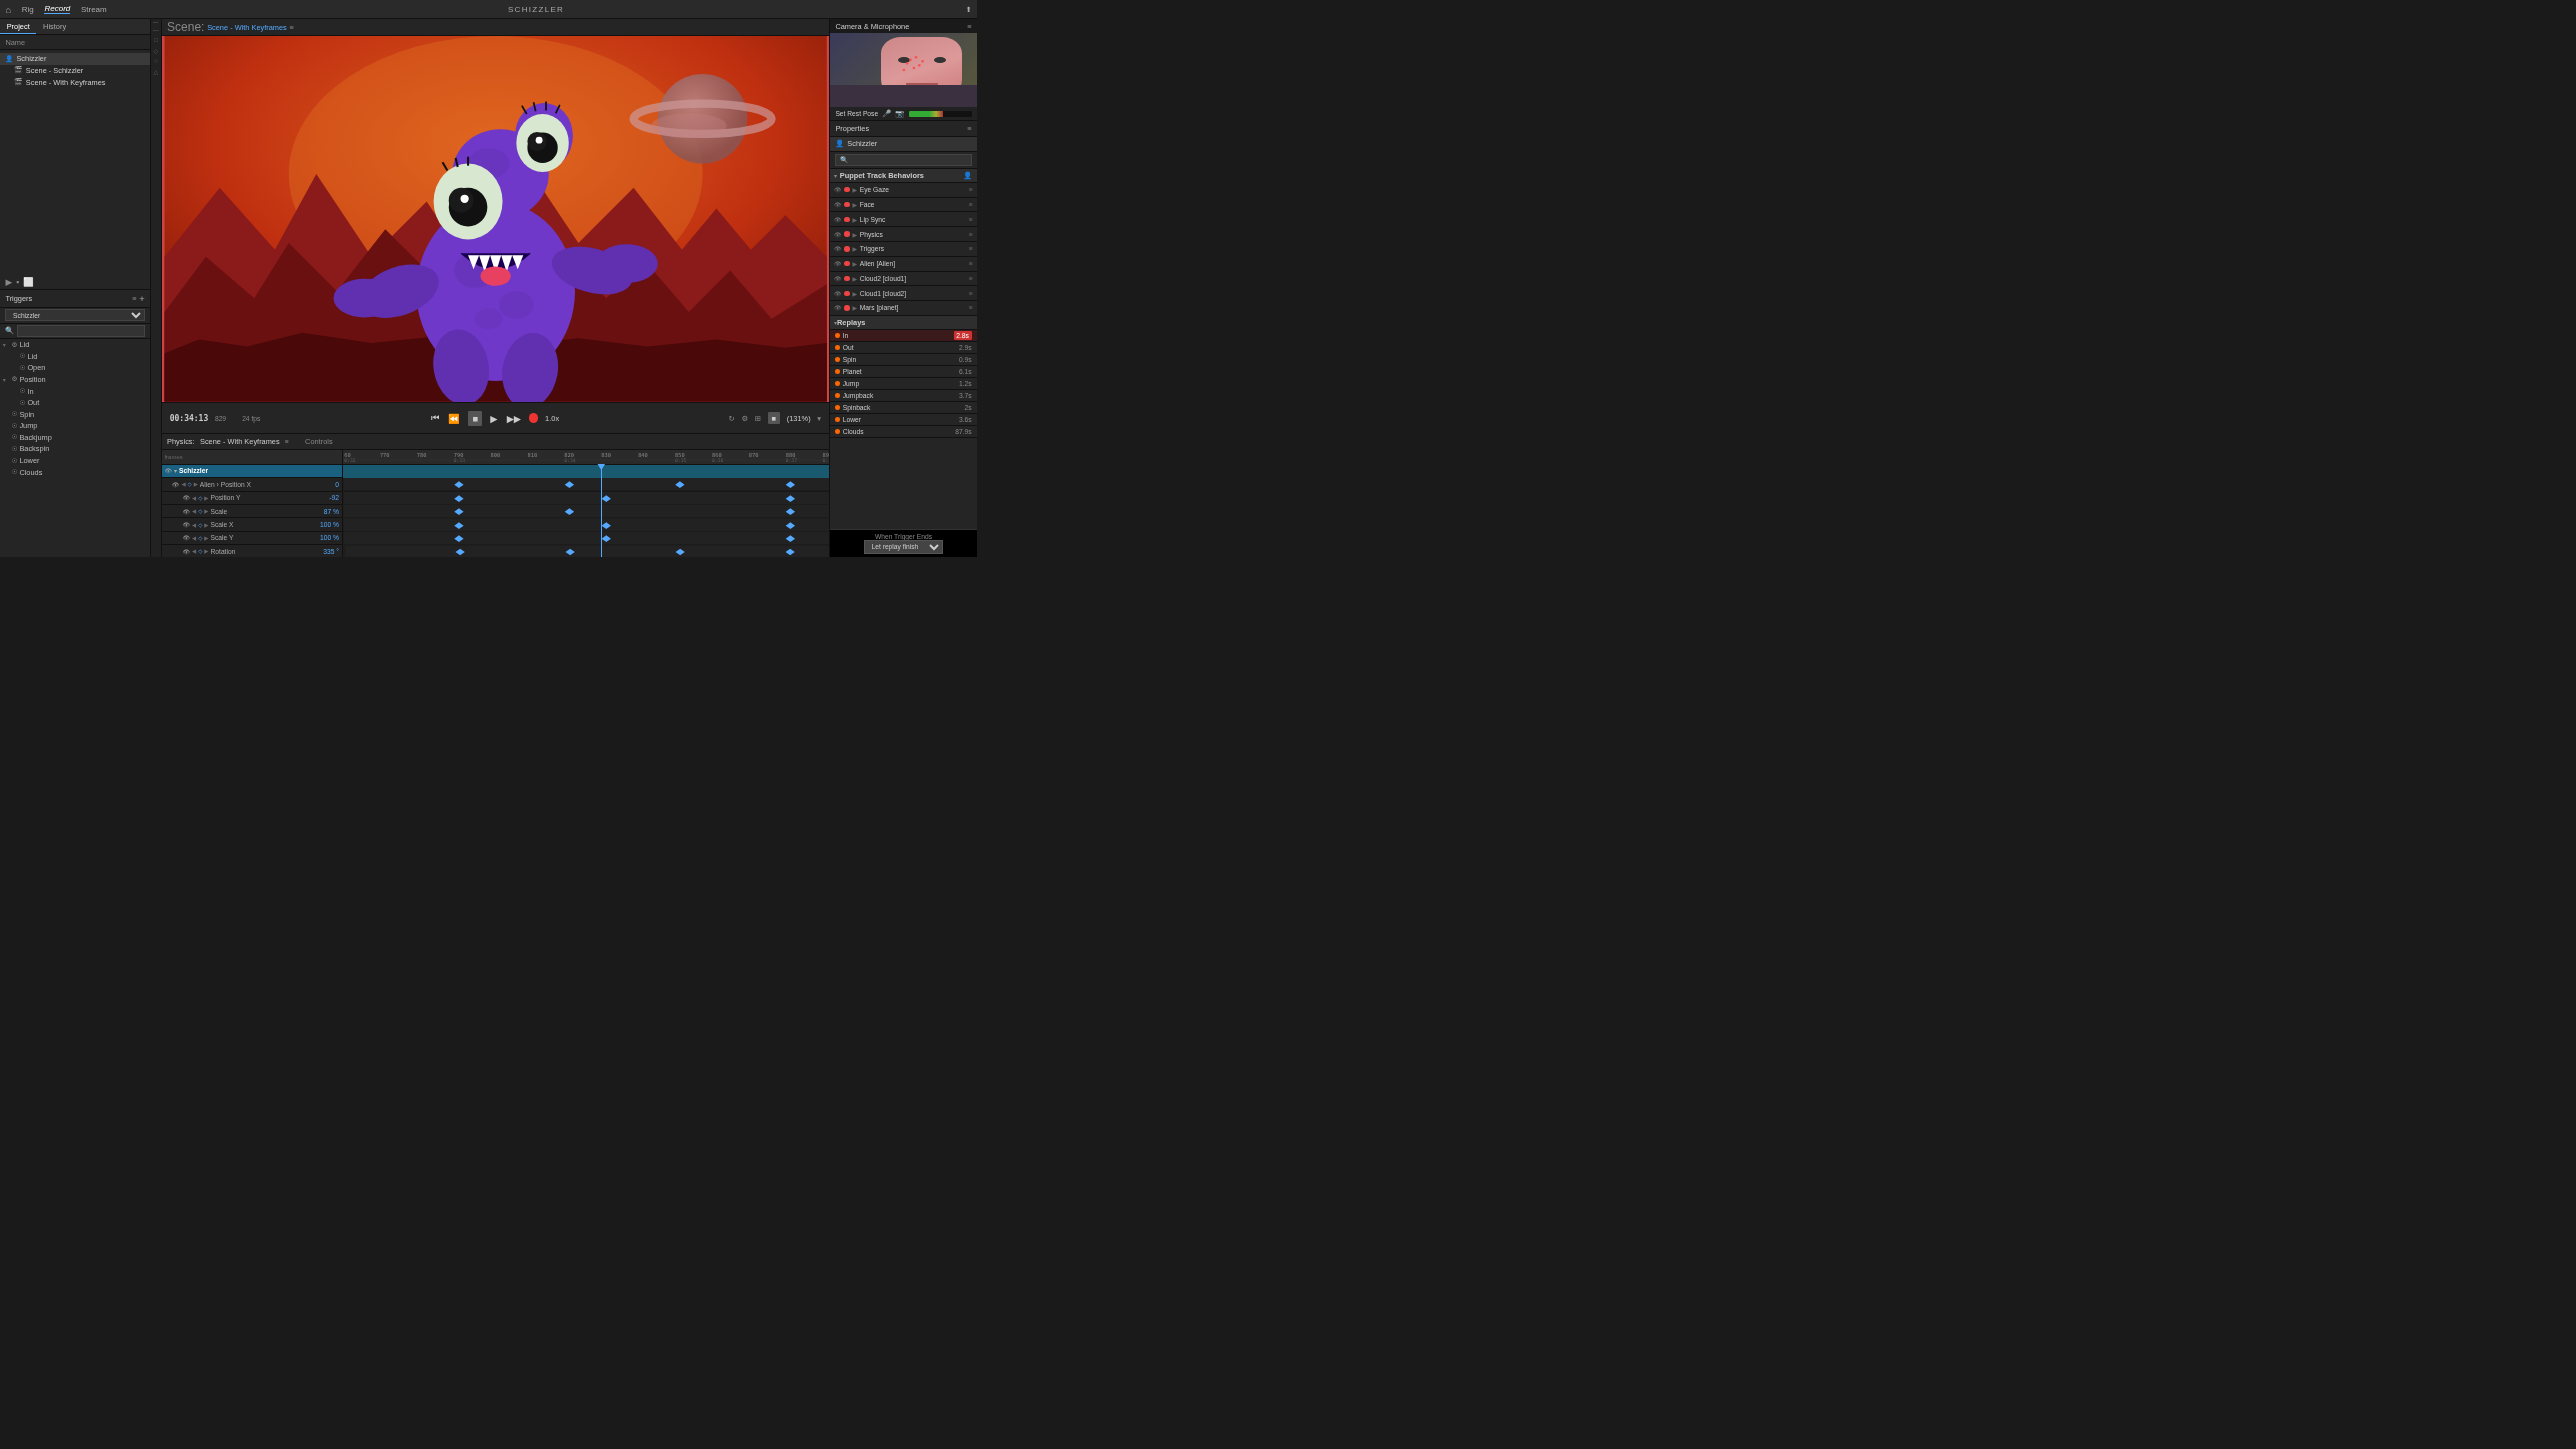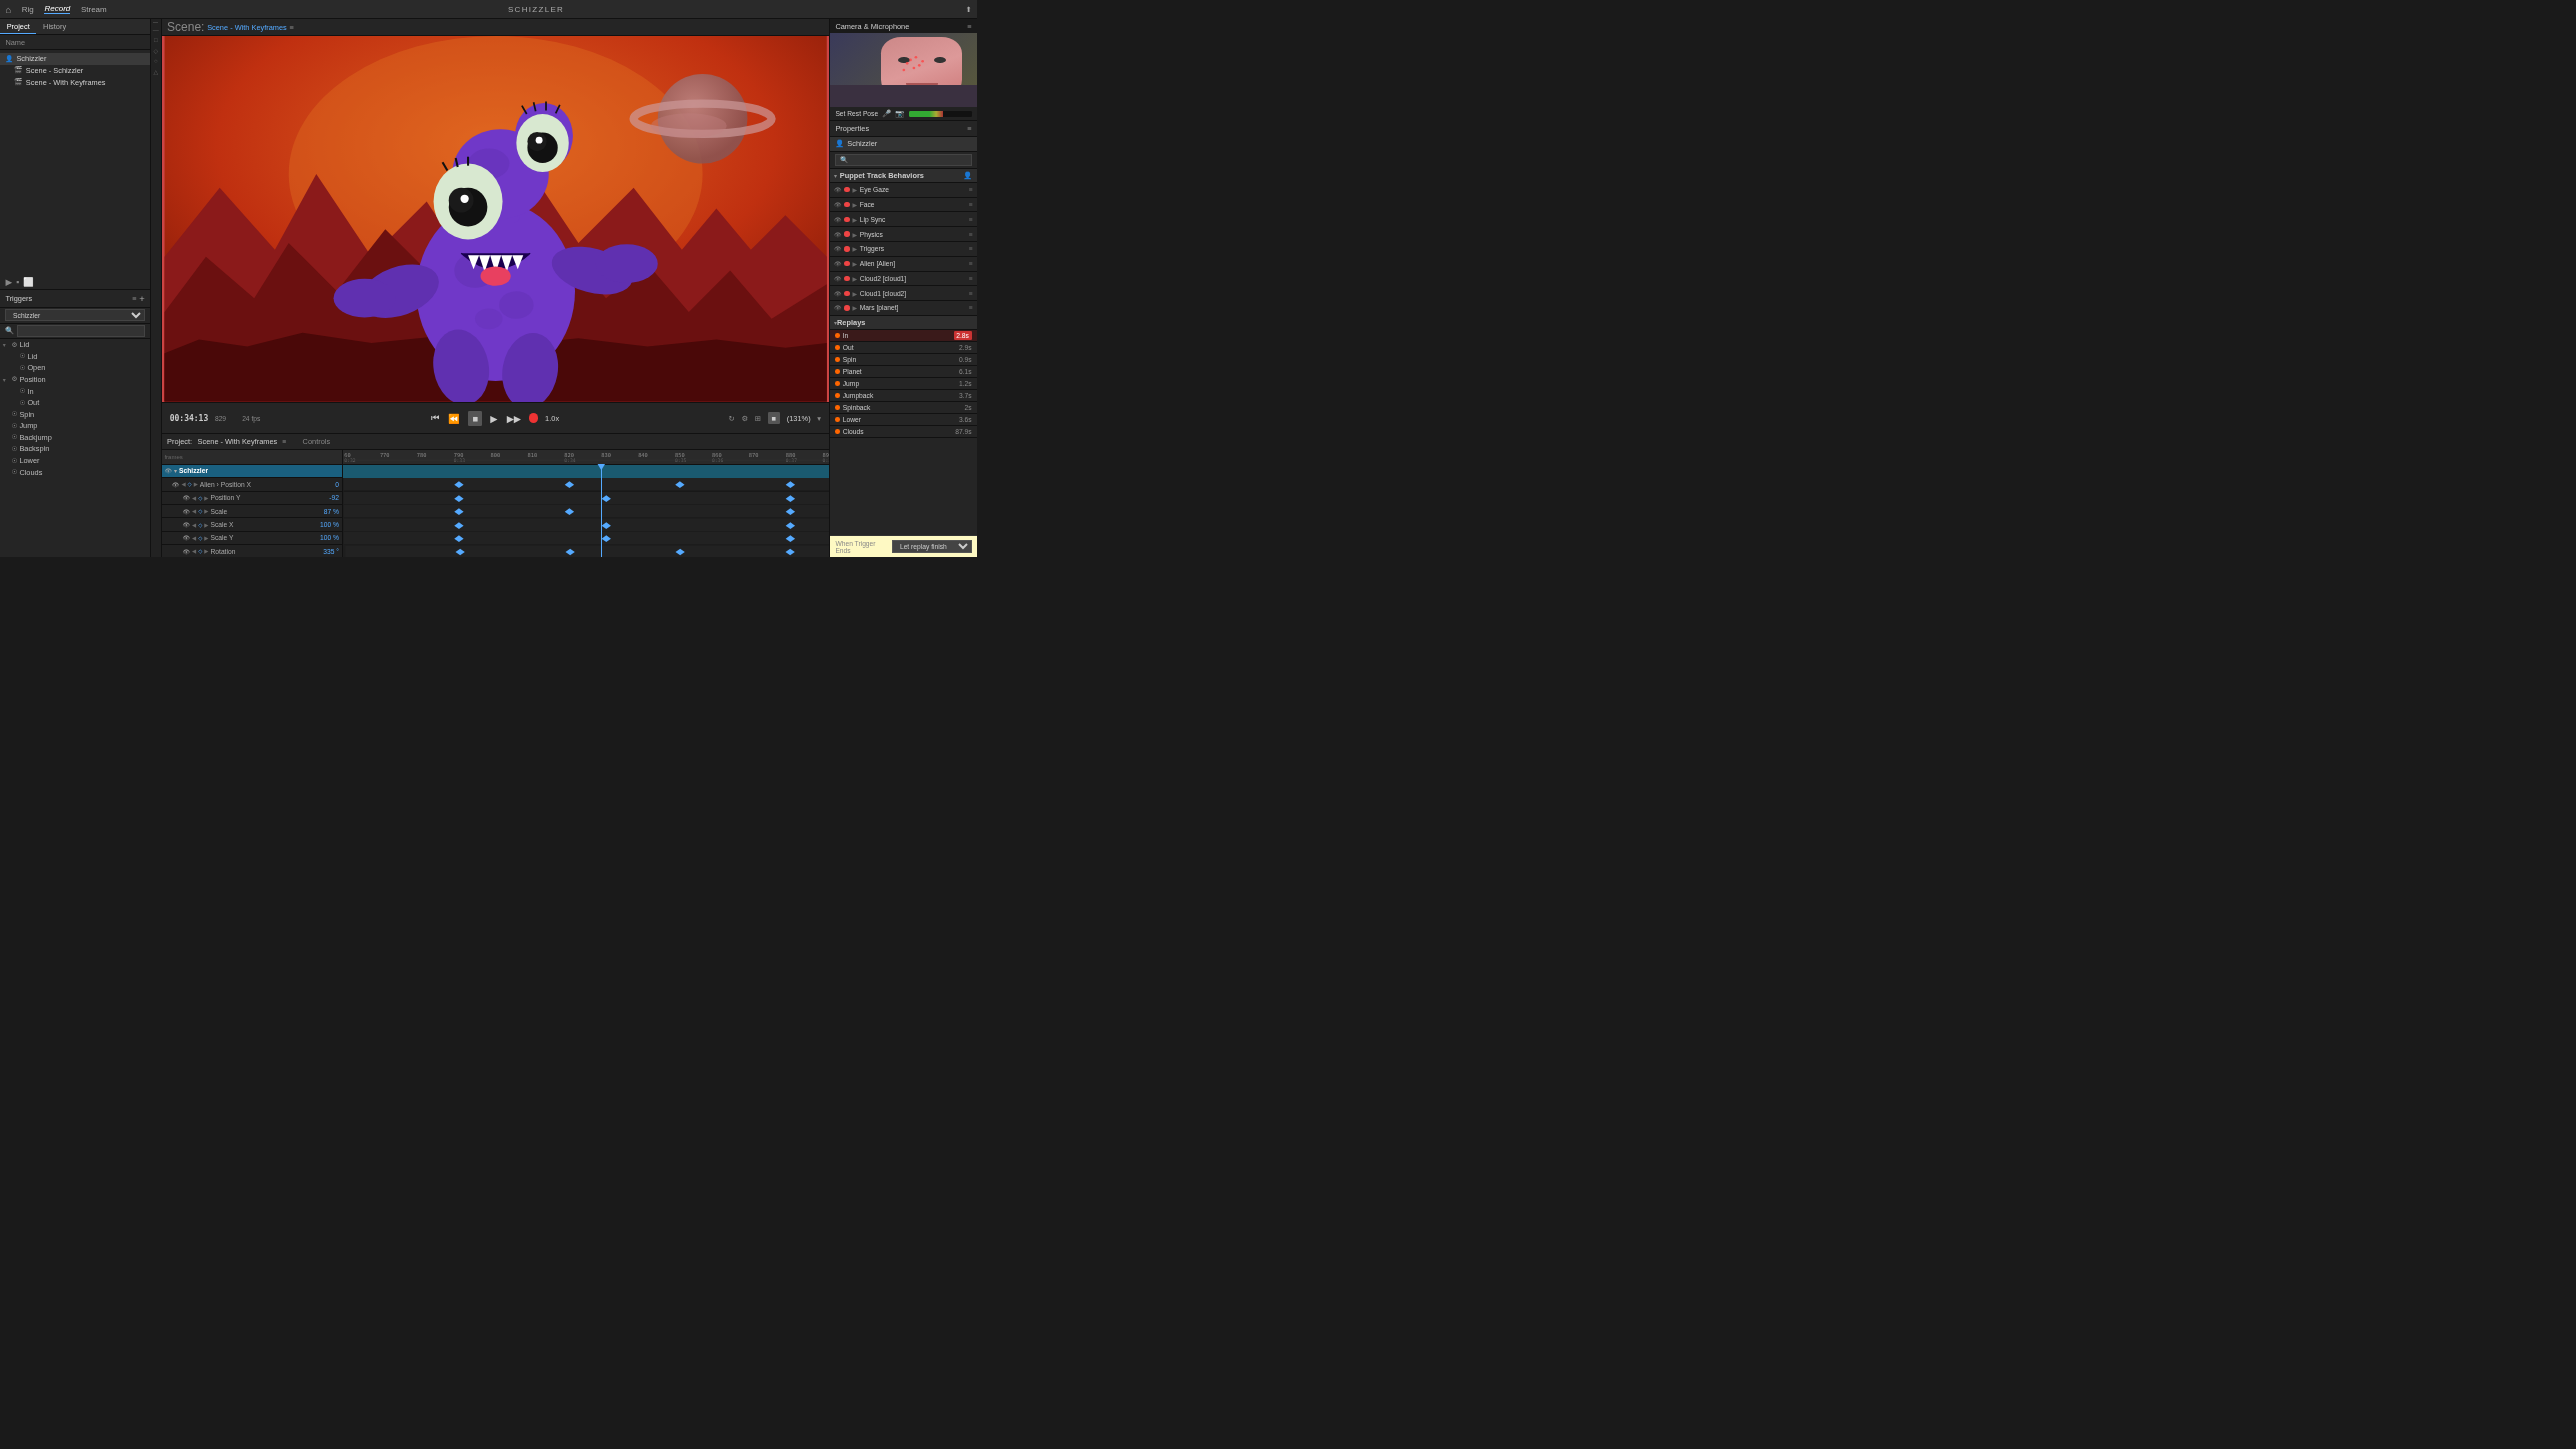--- a/index.html
+++ b/index.html
@@ -690,21 +690,21 @@
       <div class="playback-spacer"></div>
       <span class="refresh-icon">↻</span>
       <span class="settings-icon">⚙</span>
       <span class="fit-icon">⊞</span>
       <span style="background:#555;padding:1.3px 4px;border-radius:1.3px;color:#ccc;font-size:7.4px;">■</span>
       <span class="zoom-label">(131%)</span>
       <span class="view-btn">▾</span>
     </div>
 
     <div class="timeline-header">
-      <span class="tl-label">Project:</span>
+      <span class="tl-label">Physics:</span>
       <span class="tl-name">Scene - With Keyframes</span>
       <span class="tl-menu">≡</span>
       <span class="controls-tab">Controls</span>
     </div>
 
     <div class="timeline-area">
 
       <div class="timeline-left">
 
         <div style="height:14.8px;background:#2a2a2a;border-bottom:0.7px solid #111;display:flex;align-items:center;padding:0 2.7px;">
@@ -1051,21 +1051,21 @@
       <div class="rep-dot"></div>
       <span class="rep-name">Lower</span>
       <span class="rep-time">3.6s</span>
     </div>
     <div class="replay-row">
       <div class="rep-dot"></div>
       <span class="rep-name">Clouds</span>
       <span class="rep-time">87.9s</span>
     </div>
 
-    <div style="display:flex;align-items:center;padding:3.4px 5.4px;border-top:0.7px solid #333;background:#fef9c3;margin-top:auto;">
+    <div style="display:flex;align-items:center;padding:3.4px 5.4px;border-top:0.7px solid #333;background:#000000;margin-top:auto;flex-direction:column;">
       <span style="color:#888;font-size:6.7px;flex:1;">When Trigger Ends</span>
       <select style="background:#444;border:0.7px solid #555;color:#ccc;font-size:6.7px;padding:1.3px 2.7px;">
         <option>Let replay finish</option>
         <option>Stop immediately</option>
         <option>Loop</option>
       </select>
     </div>
   </div>
 </div>
 

